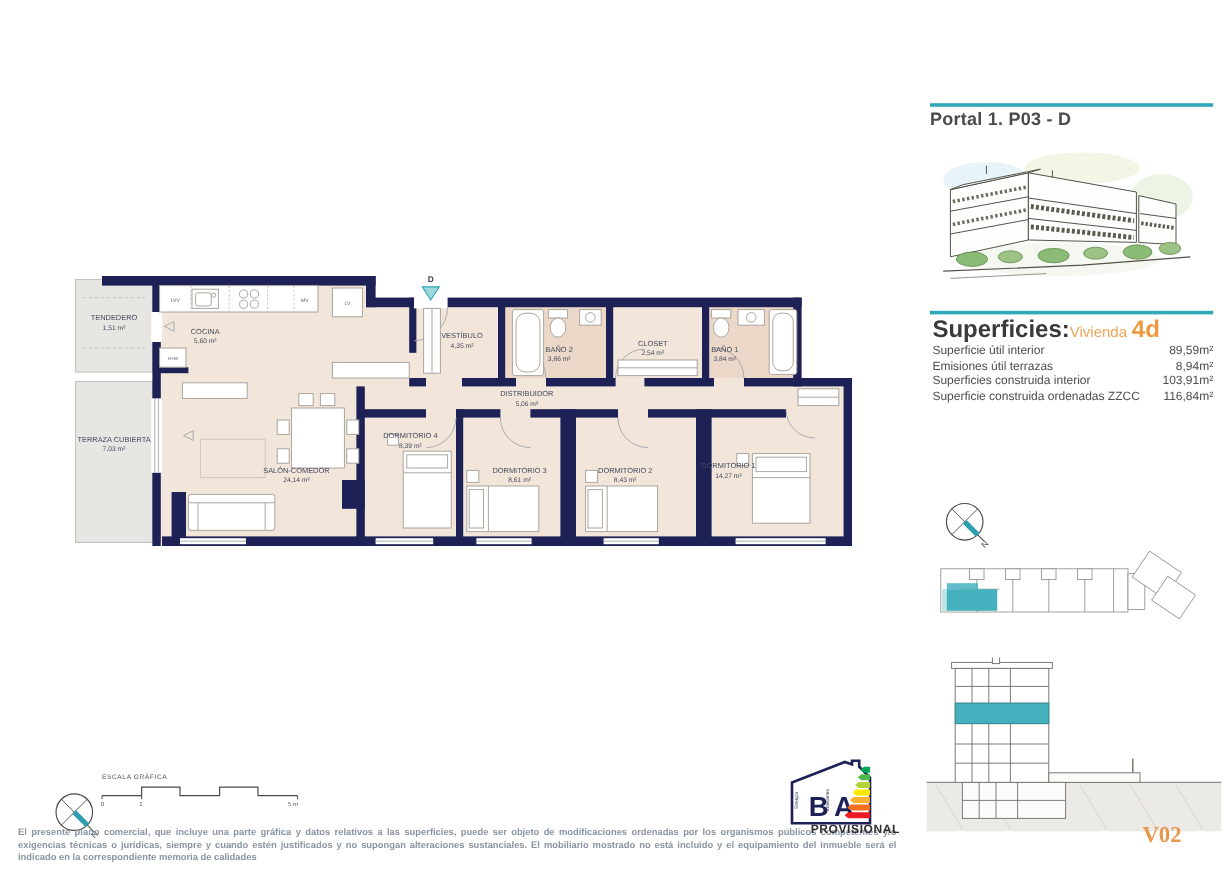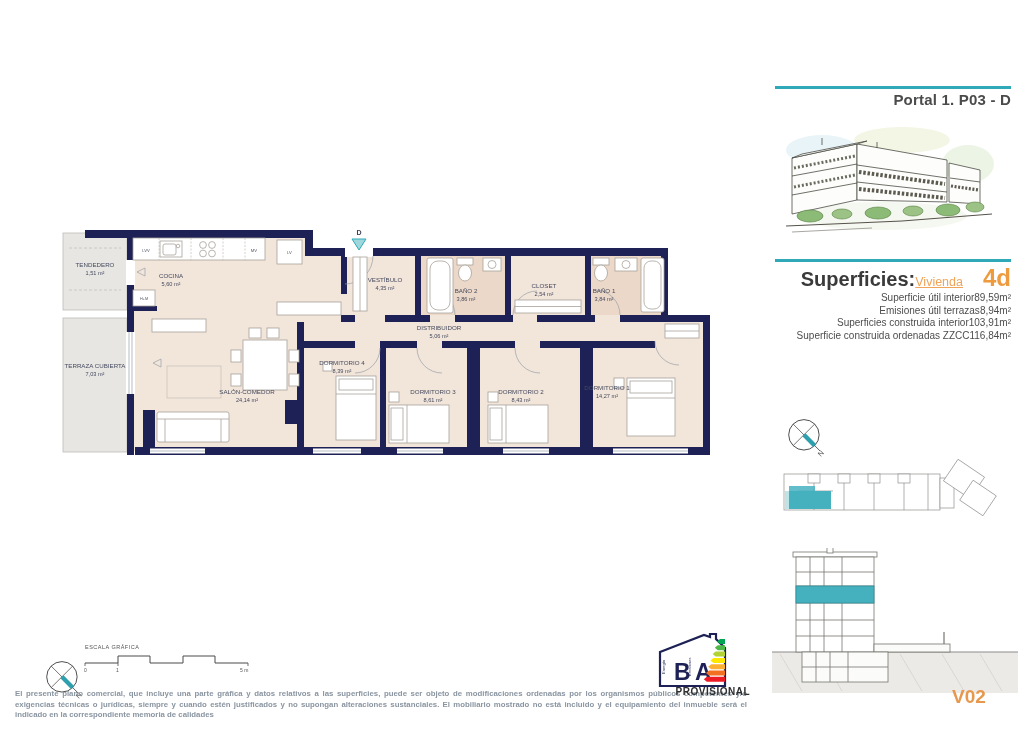--- a/index.html
+++ b/index.html
@@ -1,28 +1,28 @@
 <!DOCTYPE html>
 <html><head>
 <meta charset="utf-8">
 <style>
   html,body{margin:0;padding:0;}
   body{width:1024px;height:732px;position:relative;background:#ffffff;overflow:hidden;
        font-family:"Liberation Sans", sans-serif;}
   .abs{position:absolute;}
   .rule{position:absolute;height:3px;background:#2fa9b7;}
-  #portal-title{left:775px;top:91px;width:236px;text-align:right;font-size:15px;font-weight:bold;color:#4b4b4b;letter-spacing:.2px;}
+  #portal-title{left:775px;top:91px;width:236px;text-align:left;font-size:15px;font-weight:bold;color:#4b4b4b;letter-spacing:.2px;}
   #superficies{left:777px;top:264px;width:234px;}
-  .sup-head{display:flex;justify-content:flex-end;align-items:baseline;}
+  .sup-head{display:flex;justify-content:flex-start;align-items:baseline;}
   .sup-title{font-size:20px;font-weight:bold;color:#3a3a3a;}
-  .viv{color:#f0a45a;font-size:12.5px;text-decoration:underline;}
-  .viv-code{color:#ee9b3f;font-size:24px;font-weight:bold;margin-left:20px;}
-  .sup-row{display:flex;justify-content:flex-end;font-size:10px;color:#4d4d4d;line-height:12.5px;}
+  .viv{color:#f0a45a;font-size:12.5px;}
+  .viv-code{color:#ee9b3f;font-size:20px;font-weight:bold;margin-left:4px;}
+  .sup-row{display:flex;justify-content:space-between;font-size:10px;color:#4d4d4d;line-height:12.5px;}
   #disclaimer{left:15px;top:689px;width:732px;font-size:7.8px;line-height:10.5px;color:#8a95a1;text-align:justify;font-weight:bold;}
-  #v02{left:952px;top:686px;font-size:19px;font-weight:bold;color:#e8984d;}
+  #v02{left:952px;top:686px;font-size:19px;font-weight:bold;color:#e8984d;font-family:Liberation Serif, serif;}
   #provisional{left:650px;top:686px;width:100px;text-align:right;font-size:10px;font-weight:600;letter-spacing:.5px;color:#2e2e2e;}
   svg text{font-family:"Liberation Sans", sans-serif;}
   .rname,.rarea{fill:#454a5e;}
   .rname{font-size:6.2px;}
   .rarea{font-size:5.6px;}
   .wall{fill:#1d2155;}
   .furn{fill:#ffffff;stroke:#a8a29a;stroke-width:0.8;}
   .fixline{stroke:#a8a29a;stroke-width:0.8;fill:none;}
   .arc{stroke:#9aa0a8;stroke-width:0.7;fill:none;}
   .gray-area{fill:#e7e6e3;stroke:#bdbcb8;stroke-width:0.8;}

